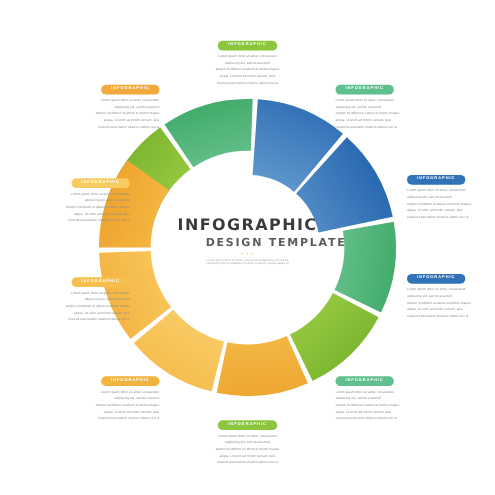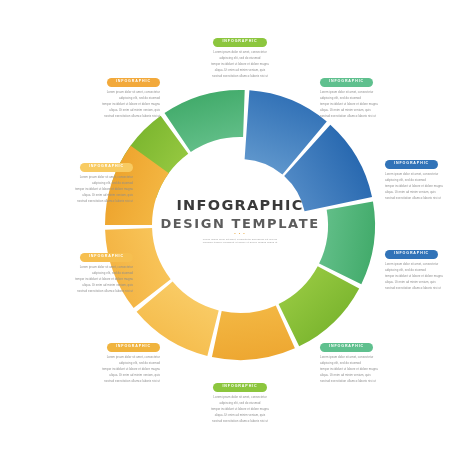--- a/index.html
+++ b/index.html
@@ -3,21 +3,21 @@
 <meta charset="utf-8">
 <style>
   html,body{margin:0;padding:0;}
   body{
     width:450px;height:450px;
     background:#ffffff;
     font-family:"Liberation Sans", sans-serif;
     overflow:hidden;
     position:relative;
   }
-  #stage{position:absolute;left:15px;top:0;width:406px;height:450px;}
+  #stage{position:absolute;left:0;top:0;width:406px;height:450px;}
 
   
   #donut{position:absolute;left:0;top:0;width:450px;height:450px;}
 
   
   .center-box{
     position:absolute;
     left:135px;top:198px;
     width:180px;
     text-align:center;
@@ -26,26 +26,27 @@
   .center-title{
     font-family:"DejaVu Sans", sans-serif;
     font-size:14.5px;
     font-weight:bold;
     letter-spacing:1.3px;
     color:#3a3a3a;
     line-height:1;
   }
   .center-sub{
     font-family:"DejaVu Sans", sans-serif;
-    font-size:13px;
+    font-size:10px;
     font-weight:bold;
     letter-spacing:1.6px;
     color:#5c5c5c;
     margin-top:4px;
     line-height:1;
+    text-align:right;
   }
   .center-dots{
     margin-top:2px;
     font-size:4px;
     letter-spacing:1px;
     color:#e8a63a;
     line-height:1;
   }
   .center-micro{
     margin-top:2px;

